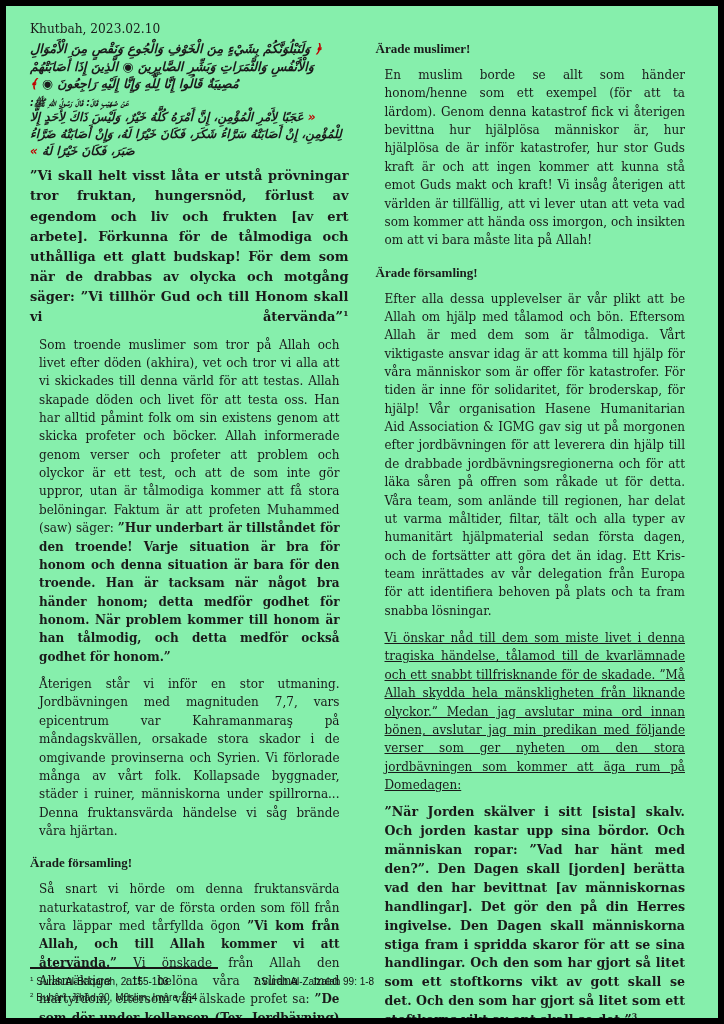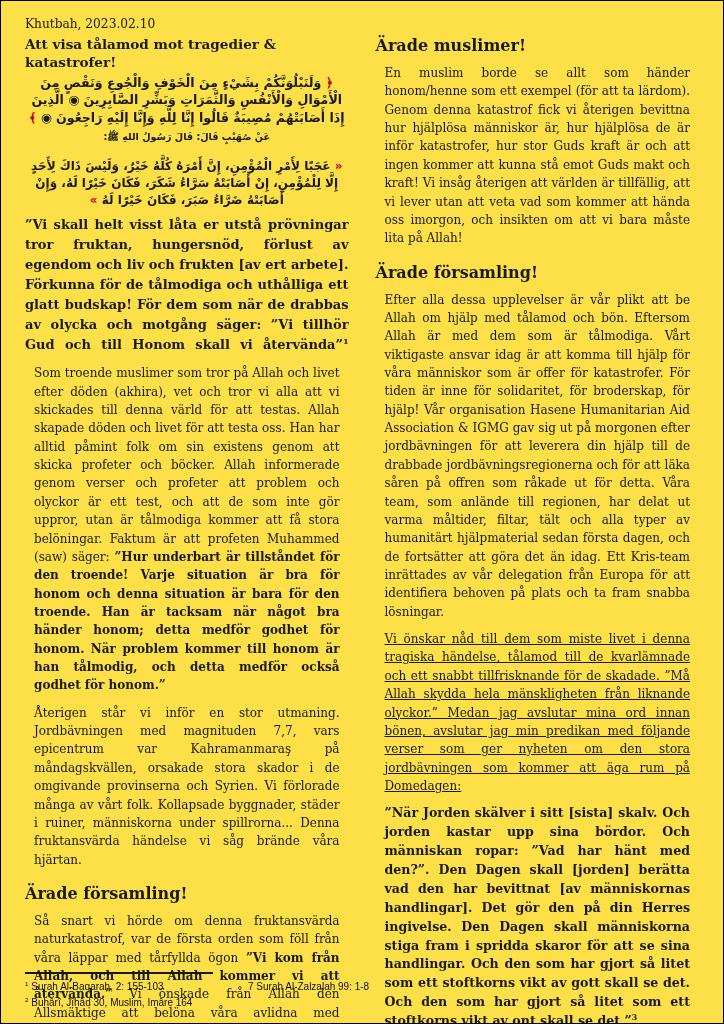--- a/index.html
+++ b/index.html
@@ -1,35 +1,35 @@
 <!DOCTYPE html>
 <html lang="sv"><head>
 <meta charset="utf-8">
 <style>
   html,body{margin:0;padding:0;background:#e9e9e9;}
   .page{
     width:724px;height:1024px;box-sizing:border-box;position:relative;
-    margin:0 auto;background:#fde047;border:1px solid #000000;
+    margin:0 auto;background:#86efac;border:6px solid #000000;
     padding:15px 24px 0 24px;overflow:hidden;
     font-family:"DejaVu Serif",serif;color:#1a1a1a;
   }
   .cols{display:flex;gap:27px;}
   .col{width:325px;box-sizing:border-box;}
   .col-right{padding-top:20px;}
   .date-line{font-size:12.2px;line-height:1.4;margin:0;}
   .doc-title{font-size:13.6px;font-weight:bold;line-height:1.35;margin:2px 0 1px 0;}
-  .arabic{direction:rtl;unicode-bidi:isolate;text-align:center;
-          font-family:"DejaVu Sans",sans-serif;font-weight:bold;margin:0;}
+  .arabic{direction:rtl;unicode-bidi:isolate;text-align:left;
+          font-family:"DejaVu Sans",sans-serif;font-weight:bold;margin:0;font-style:italic;}
   .verse{font-size:12.6px;line-height:1.4;margin-top:2px;}
-  .narrator{font-size:9.6px;line-height:1.4;margin:3px 0 15px 0;}
+  .narrator{font-size:9.6px;line-height:1.4;margin:3px 0 0 0;}
   .hadith{font-size:12px;line-height:1.42;margin-bottom:5px;}
   .red{color:#C00000;}
   .opening-quote{font-size:13px;line-height:1.54;font-weight:bold;
                  text-align:justify;text-align-last:justify;margin:6px 0 0 0;}
-  .heading{font-size:16px;font-weight:bold;margin:15px 0 1px 0;}
+  .heading{font-size:13px;font-weight:bold;margin:15px 0 1px 0;font-family:Liberation Serif, serif;}
   .body-p{font-size:12px;line-height:1.53;text-align:justify;margin:9px;}
   .b{font-weight:bold;}
   sup{font-size:0.62em;line-height:0;}
   .mt2{margin-top:2px;}
   .mt6{margin-top:6px;text-decoration:underline;}
   .closing-quote{font-size:12.6px;line-height:1.5;font-weight:bold;
                  text-align:justify;margin-top:6px;}
   .footnotes{position:absolute;left:24px;bottom:12px;width:400px;
              font-family:"Liberation Sans",sans-serif;font-size:10px;
              line-height:1.6;color:#111;}
@@ -38,21 +38,20 @@
   .fn-cell-left{width:223px;}
 </style>
 </head>
 <body>
 
 <div class="page">
   <div class="cols">
 
     <div class="col">
       <p class="date-line">Khutbah, 2023.02.10</p>
-      <p class="doc-title">Att visa tålamod mot tragedier &amp; katastrofer!</p>
 
       <p class="arabic verse"><span class="red">﴿</span> <span>وَلَنَبْلُوَنَّكُمْ بِشَيْءٍ مِنَ الْخَوْفِ وَالْجُوعِ وَنَقْصٍ مِنَ الْأَمْوَالِ وَالْأَنْفُسِ وَالثَّمَرَاتِ وَبَشِّرِ الصَّابِرِينَ ◉ الَّذِينَ إِذَا أَصَابَتْهُمْ مُصِيبَةٌ قَالُوا إِنَّا لِلَّهِ وَإِنَّا إِلَيْهِ رَاجِعُونَ ◉</span> <span class="red">﴾</span></p>
 
       <p class="arabic narrator">عَنْ صُهَيْبٍ قَالَ: قَالَ رَسُولُ اللهِ ﷺ:</p>
 
       <p class="arabic hadith"><span class="red">«</span> <span>عَجَبًا لِأَمْرِ الْمُؤْمِنِ، إِنَّ أَمْرَهُ كُلَّهُ خَيْرٌ، وَلَيْسَ ذَاكَ لِأَحَدٍ إِلَّا لِلْمُؤْمِنِ، إِنْ أَصَابَتْهُ سَرَّاءُ شَكَرَ، فَكَانَ خَيْرًا لَهُ، وَإِنْ أَصَابَتْهُ ضَرَّاءُ صَبَرَ، فَكَانَ خَيْرًا لَهُ</span> <span class="red">»</span></p>
 
       <p class="opening-quote"><span class="b">”Vi skall helt visst låta er utstå prövningar tror fruktan, hungersnöd, förlust av egendom och liv och frukten [av ert arbete]. Förkunna för de tålmodiga och uthålliga ett glatt budskap! För dem som när de drabbas av olycka och motgång säger: ”Vi tillhör Gud och till Honom skall vi återvända”</span><sup class="b">1</sup></p>
 
       <p class="body-p"><span>Som troende muslimer som tror på Allah och livet efter döden (akhira), vet och tror vi alla att vi skickades till denna värld för att testas. Allah skapade döden och livet för att testa oss. Han har alltid påmint folk om sin existens genom att skicka profeter och böcker. Allah informerade genom verser och profeter att problem och olyckor är ett test, och att de som inte gör uppror, utan är tålmodiga kommer att få stora belöningar. Faktum är att profeten Muhammed (saw) säger: </span><span class="b">”Hur underbart är tillståndet för den troende! Varje situation är bra för honom och denna situation är bara för den troende. Han är tacksam när något bra händer honom; detta medför godhet för honom. När problem kommer till honom är han tålmodig, och detta medför också godhet för honom.”</span></p>

